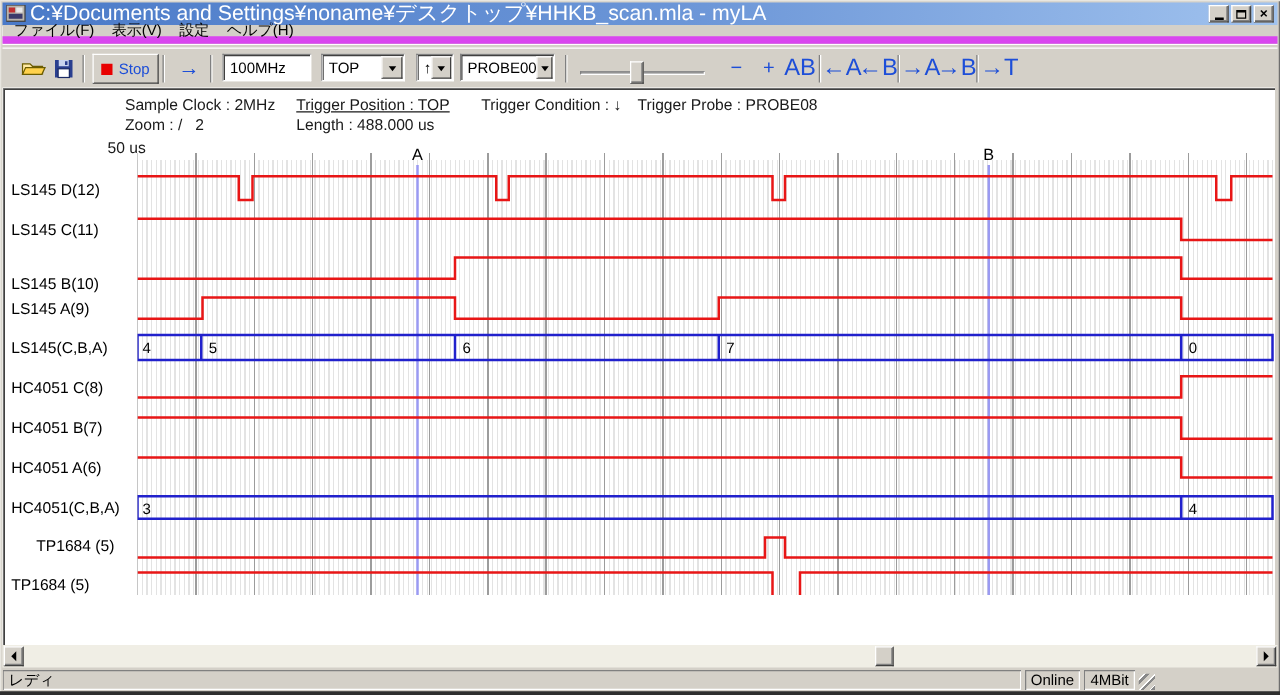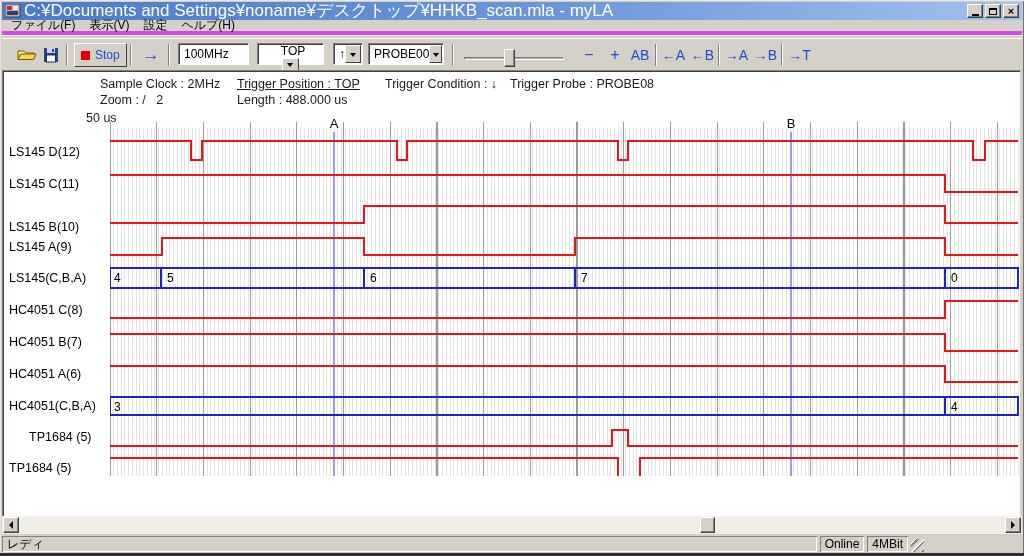--- a/index.html
+++ b/index.html
@@ -18,41 +18,41 @@
   .tbtns{display:flex;gap:2px;margin-right:1px;}
   .tbtn{width:16px;height:14px;background:#d4d0c8;border:1px solid;
     border-color:#fff #404040 #404040 #fff;box-shadow:inset -1px -1px 0 #808080;
     display:flex;align-items:center;justify-content:center;font-size:10px;line-height:10px;color:#000;cursor:default;}
   .glyph-min{width:7px;height:2px;background:#000;margin-top:8px;}
   .glyph-max{width:8px;height:7px;border:1px solid #000;border-top:2px solid #000;}
   .glyph-close{font-size:11px;font-weight:bold;margin-top:-1px;}
   
   .menubar{position:absolute;left:2px;top:20px;right:2px;height:15px;
     display:flex;align-items:center;font-size:12px;padding-left:2px;
-    border-bottom:4px solid #d946ef;box-shadow:0 1px 0 #fff;}
+    border-bottom:6px solid #d946ef;box-shadow:0 1px 0 #fff;}
   .menu-item{padding:1px 7px;color:#000;}
   
   .toolbar{position:absolute;left:2px;top:38px;right:2px;height:32px;border-top:1px solid #fff;}
   .toolbar .abs{position:absolute;top:4px;}
   .tool-btn{height:24px;display:flex;align-items:center;justify-content:center;color:#1d4ed8;}
   .vsep{position:absolute;top:5px;width:2px;height:22px;border-left:1px solid #808080;border-right:1px solid #fff;}
   .stop-btn{border:1px solid;border-color:#fff #404040 #404040 #fff;background:#d4d0c8;
     font-size:12px;gap:5px;padding:0 6px;}
   .stop-sq{width:9px;height:9px;background:#e80000;display:inline-block;}
   .run-btn{font-size:17px;font-weight:bold;width:26px;}
   .combo{height:22px;background:#fff;border:1px solid;border-color:#808080 #fff #fff #808080;
     box-shadow:inset 1px 1px 0 #404040;display:flex;align-items:center;}
   .combo .val{flex:1;font-size:12px;padding-left:5px;color:#000;white-space:nowrap;}
   .combo .drop{width:17px;height:18px;margin-right:1px;background:#d4d0c8;border:1px solid;
     border-color:#fff #404040 #404040 #fff;display:flex;align-items:center;justify-content:center;}
   .tri-down{width:0;height:0;border:3px solid transparent;border-top:4px solid #000;margin-top:4px;}
   .slider-track{position:absolute;top:14px;height:3px;border:1px solid #808080;border-bottom-color:#fff;border-right-color:#fff;background:#a8a8a8;}
   .slider-thumb{position:absolute;top:-8px;width:11px;height:18px;background:#d4d0c8;
     border:1px solid;border-color:#fff #404040 #404040 #fff;box-shadow:inset -1px -1px 0 #808080;}
-  .flat{font-size:14px;}
+  .flat{font-size:19px;}
   
   .client{position:absolute;left:2px;top:70px;width:1018px;height:446px;background:#fff;
     box-shadow:inset 1px 1px 0 #808080, inset 2px 2px 0 #404040, inset -1px -1px 0 #fff;}
   .info-item{position:absolute;font-size:12.5px;color:#1a1a1a;white-space:pre;}
   .scale-label{position:absolute;left:84px;top:41px;font-size:12.5px;color:#1a1a1a;}
   .chan-label{position:absolute;left:7px;height:16px;line-height:16px;font-size:12.5px;color:#000;white-space:nowrap;}
   #wave{position:absolute;left:108px;top:0;}
   
   .hscroll{position:absolute;left:2px;top:516px;width:1020px;height:18px;background:#f0eee5;}
   .sb-btn{position:absolute;top:1px;width:16px;height:16px;background:#d4d0c8;border:1px solid;
@@ -132,21 +132,21 @@
         <span>→</span>
       </span>
     <span class="vsep" style="left:166px;"></span>
 
     <span class="abs combo" style="left:176px;width:71px;gap:44px;">
       <span class="val">100MHz</span>
       <span class="drop">
           <span class="tri-down"></span>
         </span>
     </span>
-    <span class="abs combo" style="left:255px;width:67px;flex-direction:column;">
+    <span class="abs combo" style="left:255px;width:67px;">
       <span class="val">TOP</span>
       <span class="drop">
           <span class="tri-down"></span>
         </span>
     </span>
     <span class="abs combo" style="left:331px;width:30px;">
       <span class="val">↑</span>
       <span class="drop">
           <span class="tri-down"></span>
         </span>

